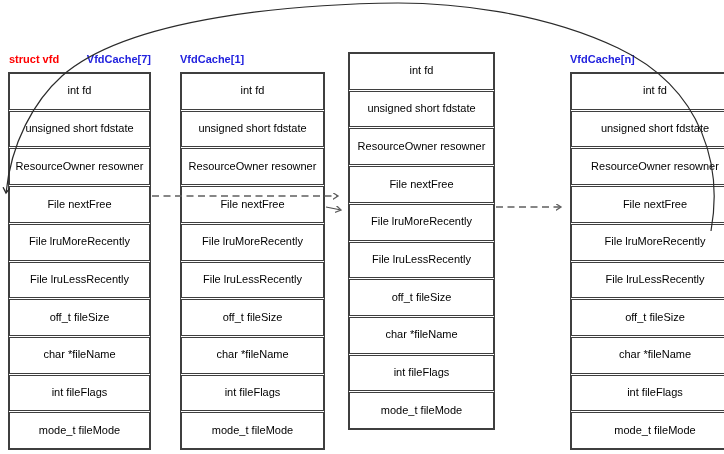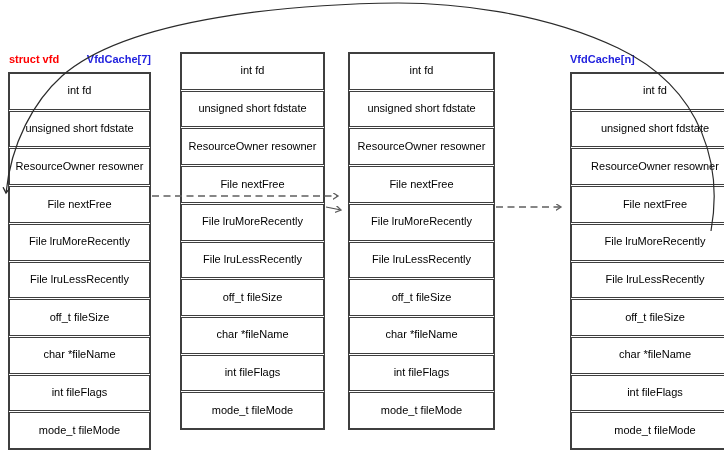--- a/index.html
+++ b/index.html
@@ -65,20 +65,24 @@
           <div class="struct-cell">File lruMoreRecently</div>
           <div class="struct-cell">File lruLessRecently</div>
           <div class="struct-cell">off_t fileSize</div>
           <div class="struct-cell">char *fileName</div>
           <div class="struct-cell">int fileFlags</div>
           <div class="struct-cell">mode_t fileMode</div>
         </div>
     </div>
 
     <div class="vfd-col">
+      <div class="col-head">
+
+        <span class="head-cache">VfdCache[1]</span>
+      </div>
       <div class="struct-table">
           <div class="struct-cell">int fd</div>
           <div class="struct-cell">unsigned short fdstate</div>
           <div class="struct-cell">ResourceOwner resowner</div>
           <div class="struct-cell">File nextFree</div>
           <div class="struct-cell">File lruMoreRecently</div>
           <div class="struct-cell">File lruLessRecently</div>
           <div class="struct-cell">off_t fileSize</div>
           <div class="struct-cell">char *fileName</div>
           <div class="struct-cell">int fileFlags</div>

